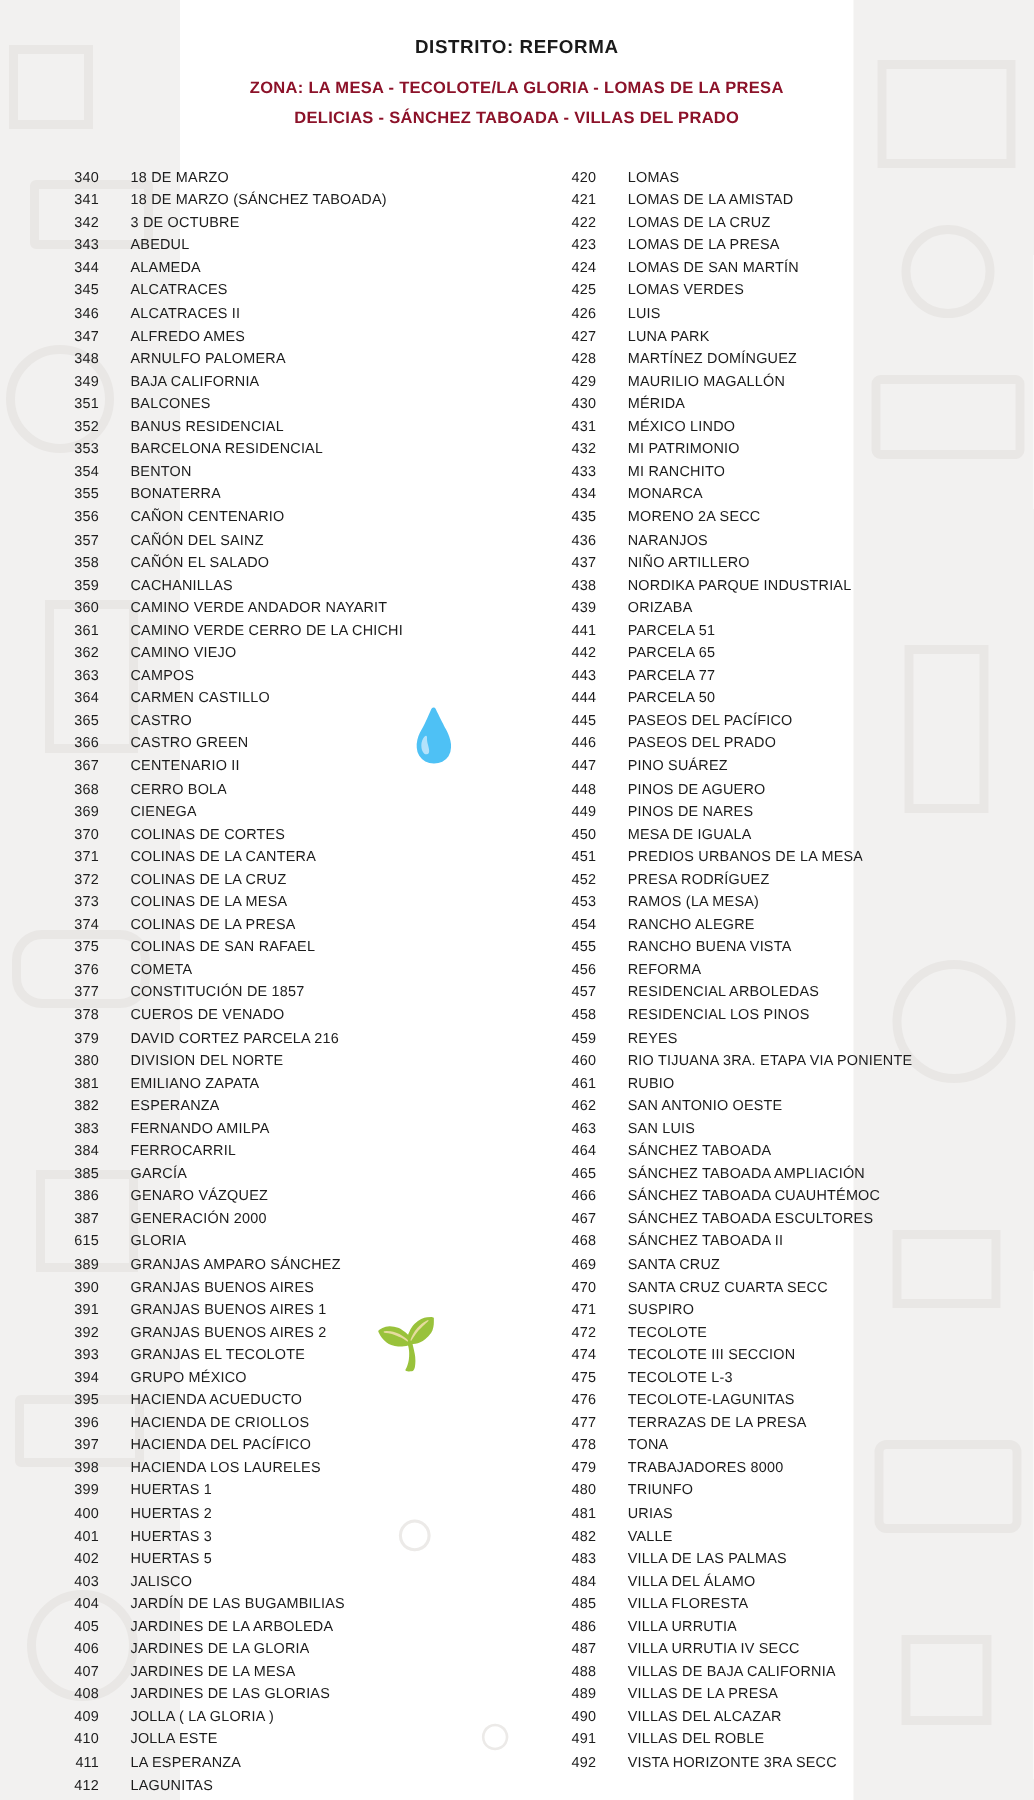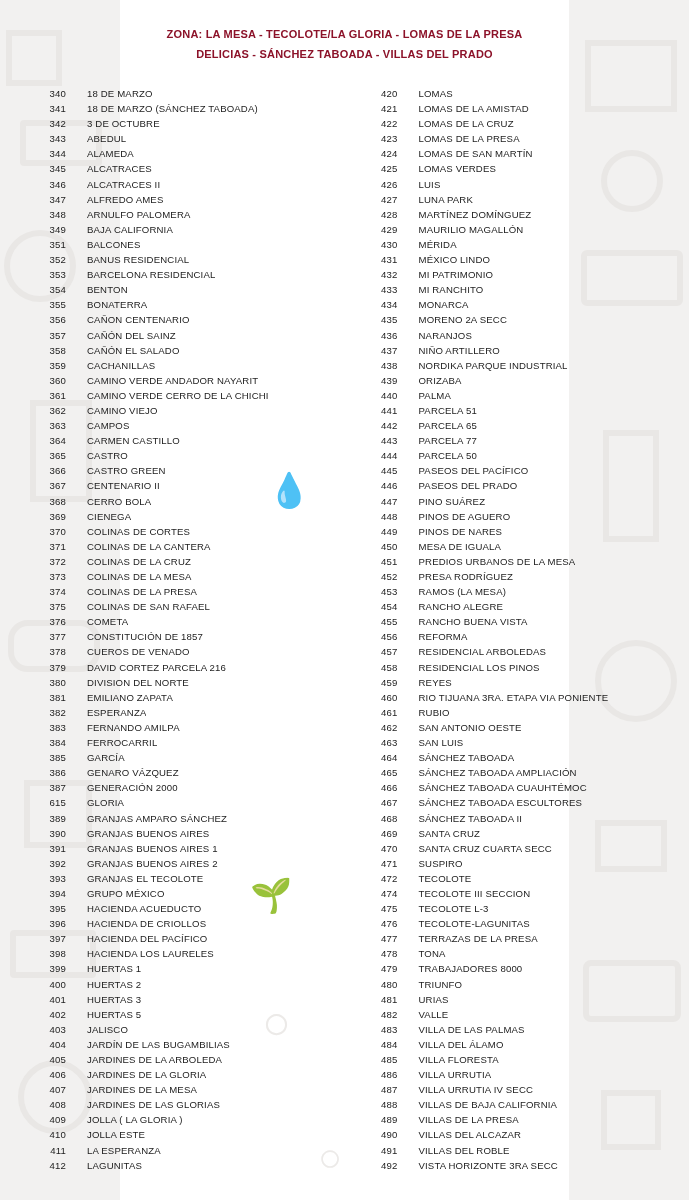--- a/index.html
+++ b/index.html
@@ -144,20 +144,21 @@
 <div class="bg-deco deco-16"></div>
 
 <div class="bg-glyph glyph-1">💧</div>
 <div class="bg-glyph glyph-2">🌱</div>
 <div class="bg-glyph glyph-3">○</div>
 <div class="bg-glyph glyph-4">○</div>
 
 <div class="page">
 
   <div class="header">
+    <div class="district">DISTRITO: REFORMA</div>
     <div class="zone-line">ZONA: LA MESA - TECOLOTE/LA GLORIA - LOMAS DE LA PRESA</div>
     <div class="zone-line">DELICIAS - SÁNCHEZ TABOADA - VILLAS DEL PRADO</div>
   </div>
 
   <div class="columns">
     <div class="col col-left">
         <div class="entry">
           <span class="num">340</span>
           <span class="name">18 DE MARZO</span>
         </div>
@@ -521,24 +522,20 @@
         </div>
         <div class="entry">
           <span class="num">438</span>
           <span class="name">NORDIKA PARQUE INDUSTRIAL</span>
         </div>
         <div class="entry">
           <span class="num">439</span>
           <span class="name">ORIZABA</span>
         </div>
         <div class="entry">
-          <span class="num">440</span>
-          <span class="name">PALMA</span>
-        </div>
-        <div class="entry">
           <span class="num">441</span>
           <span class="name">PARCELA 51</span>
         </div>
         <div class="entry">
           <span class="num">442</span>
           <span class="name">PARCELA 65</span>
         </div>
         <div class="entry">
           <span class="num">443</span>
           <span class="name">PARCELA 77</span>

